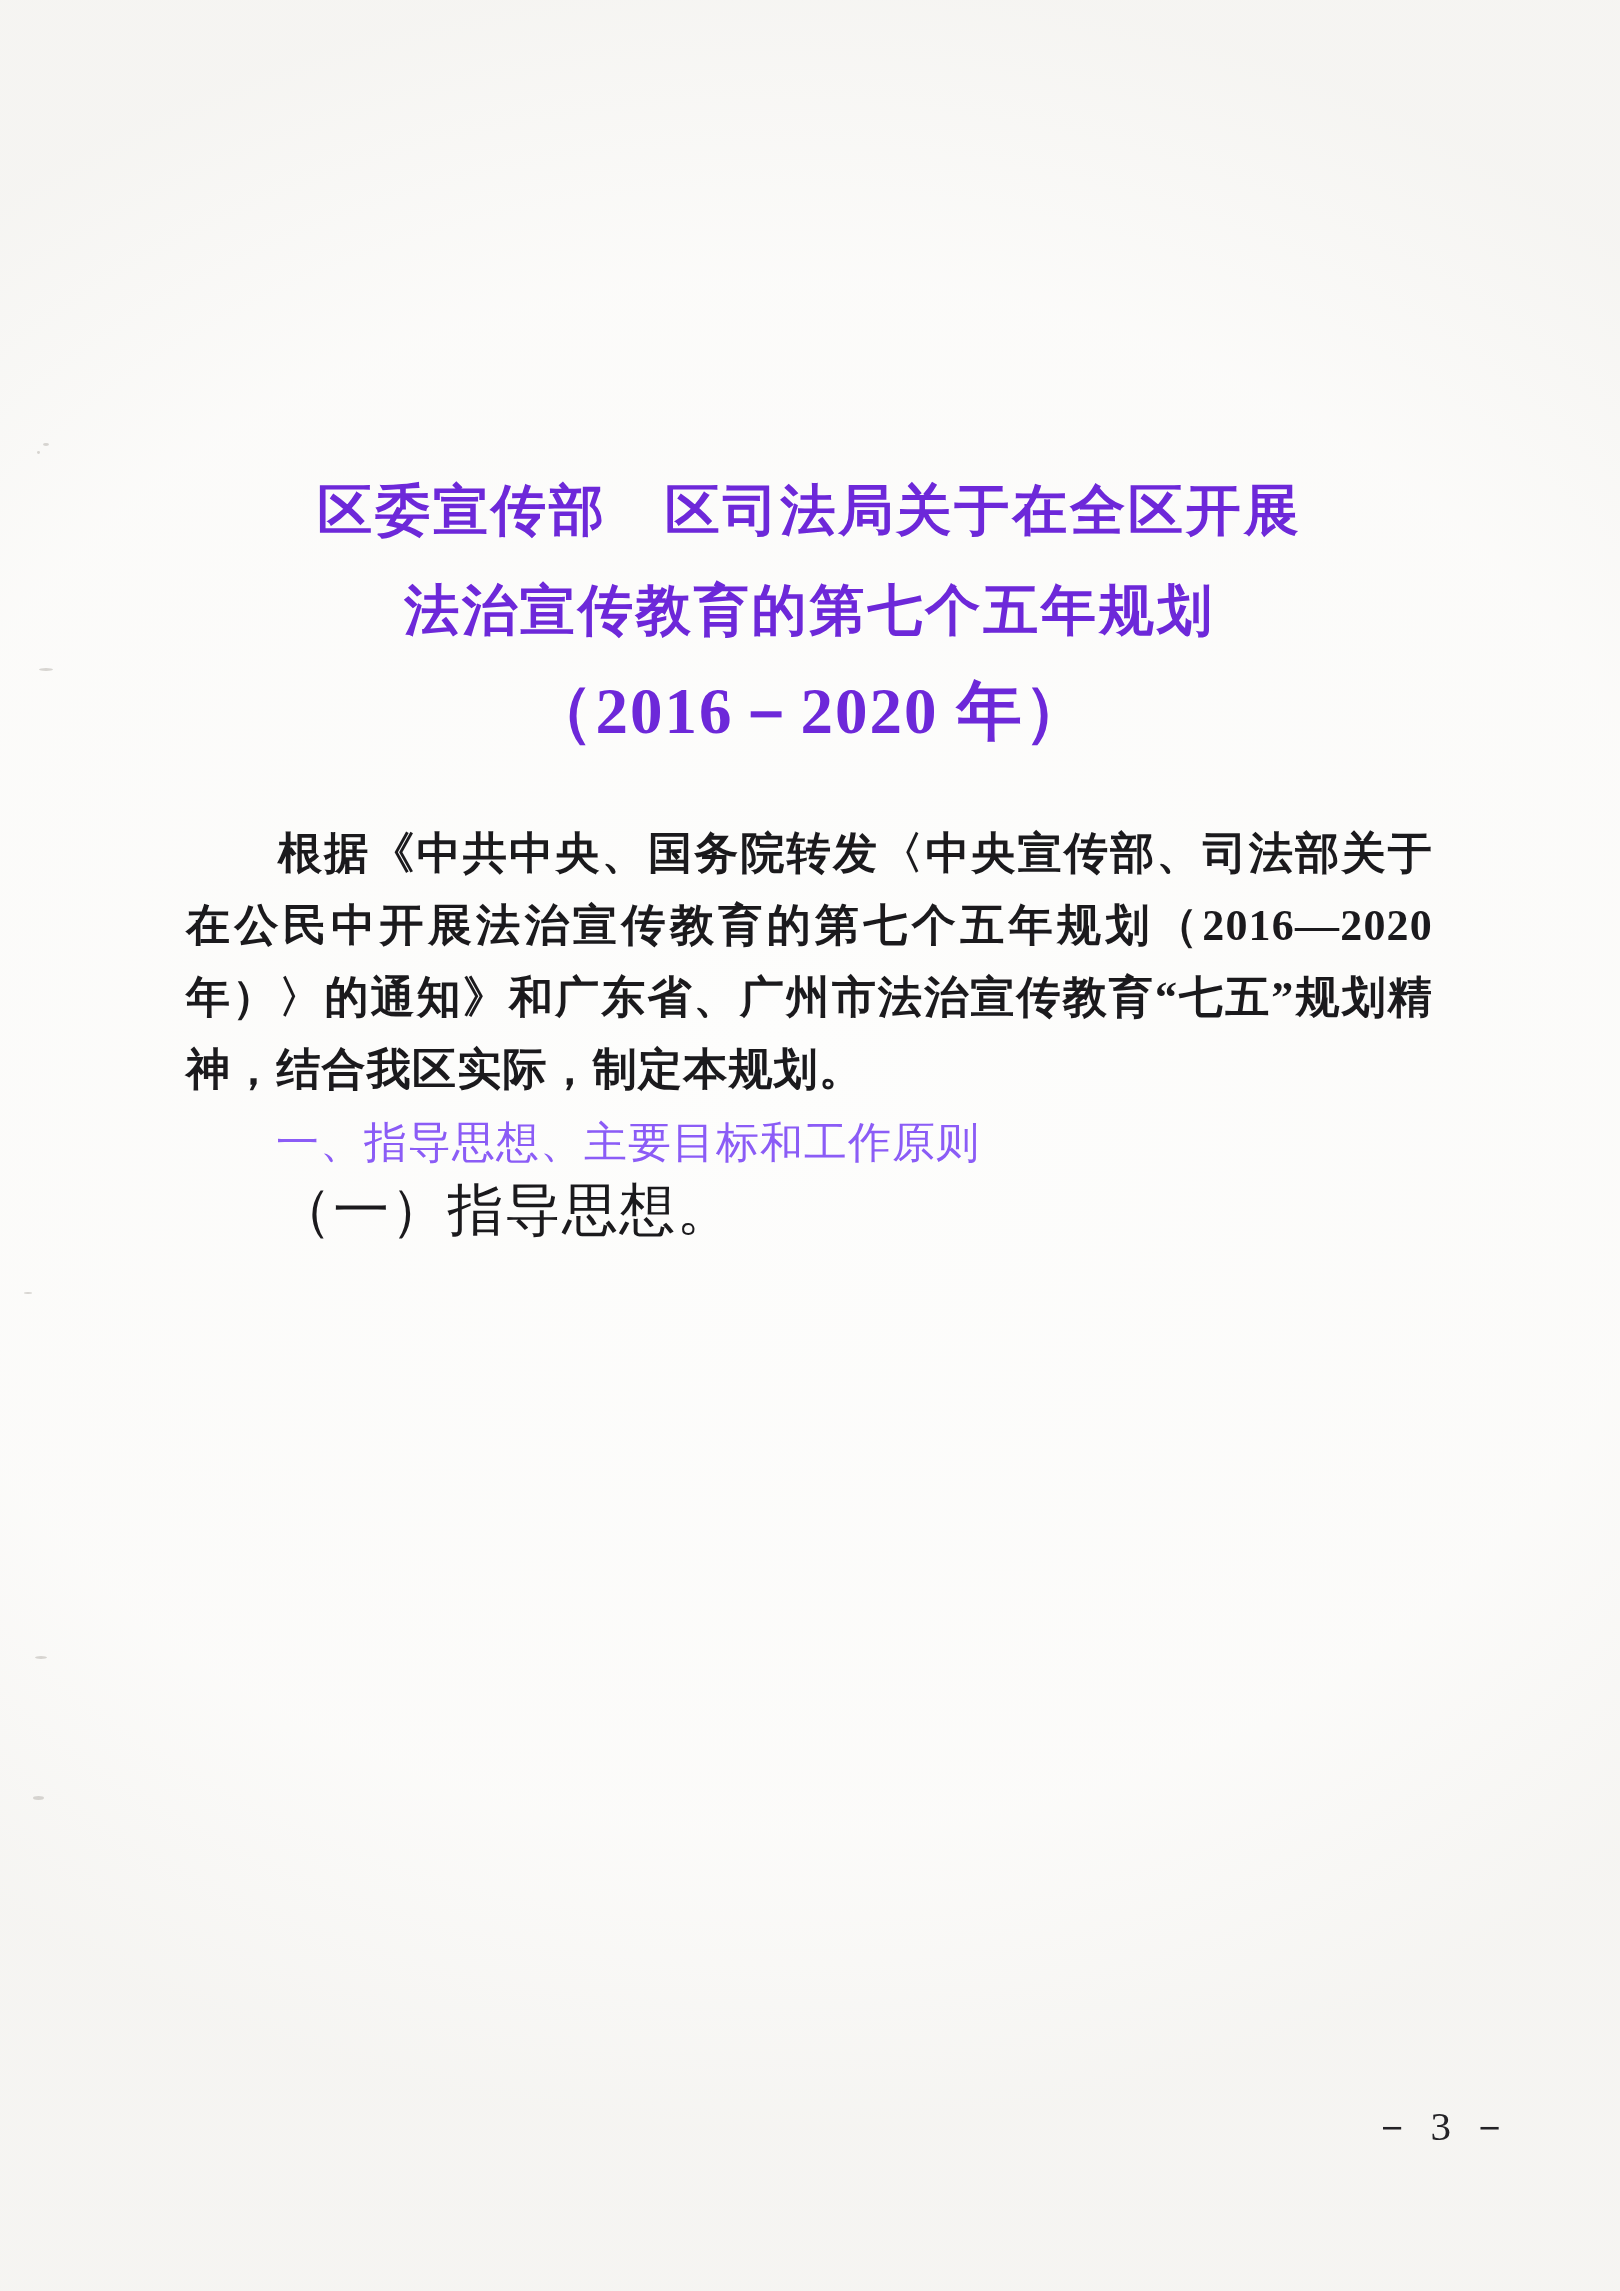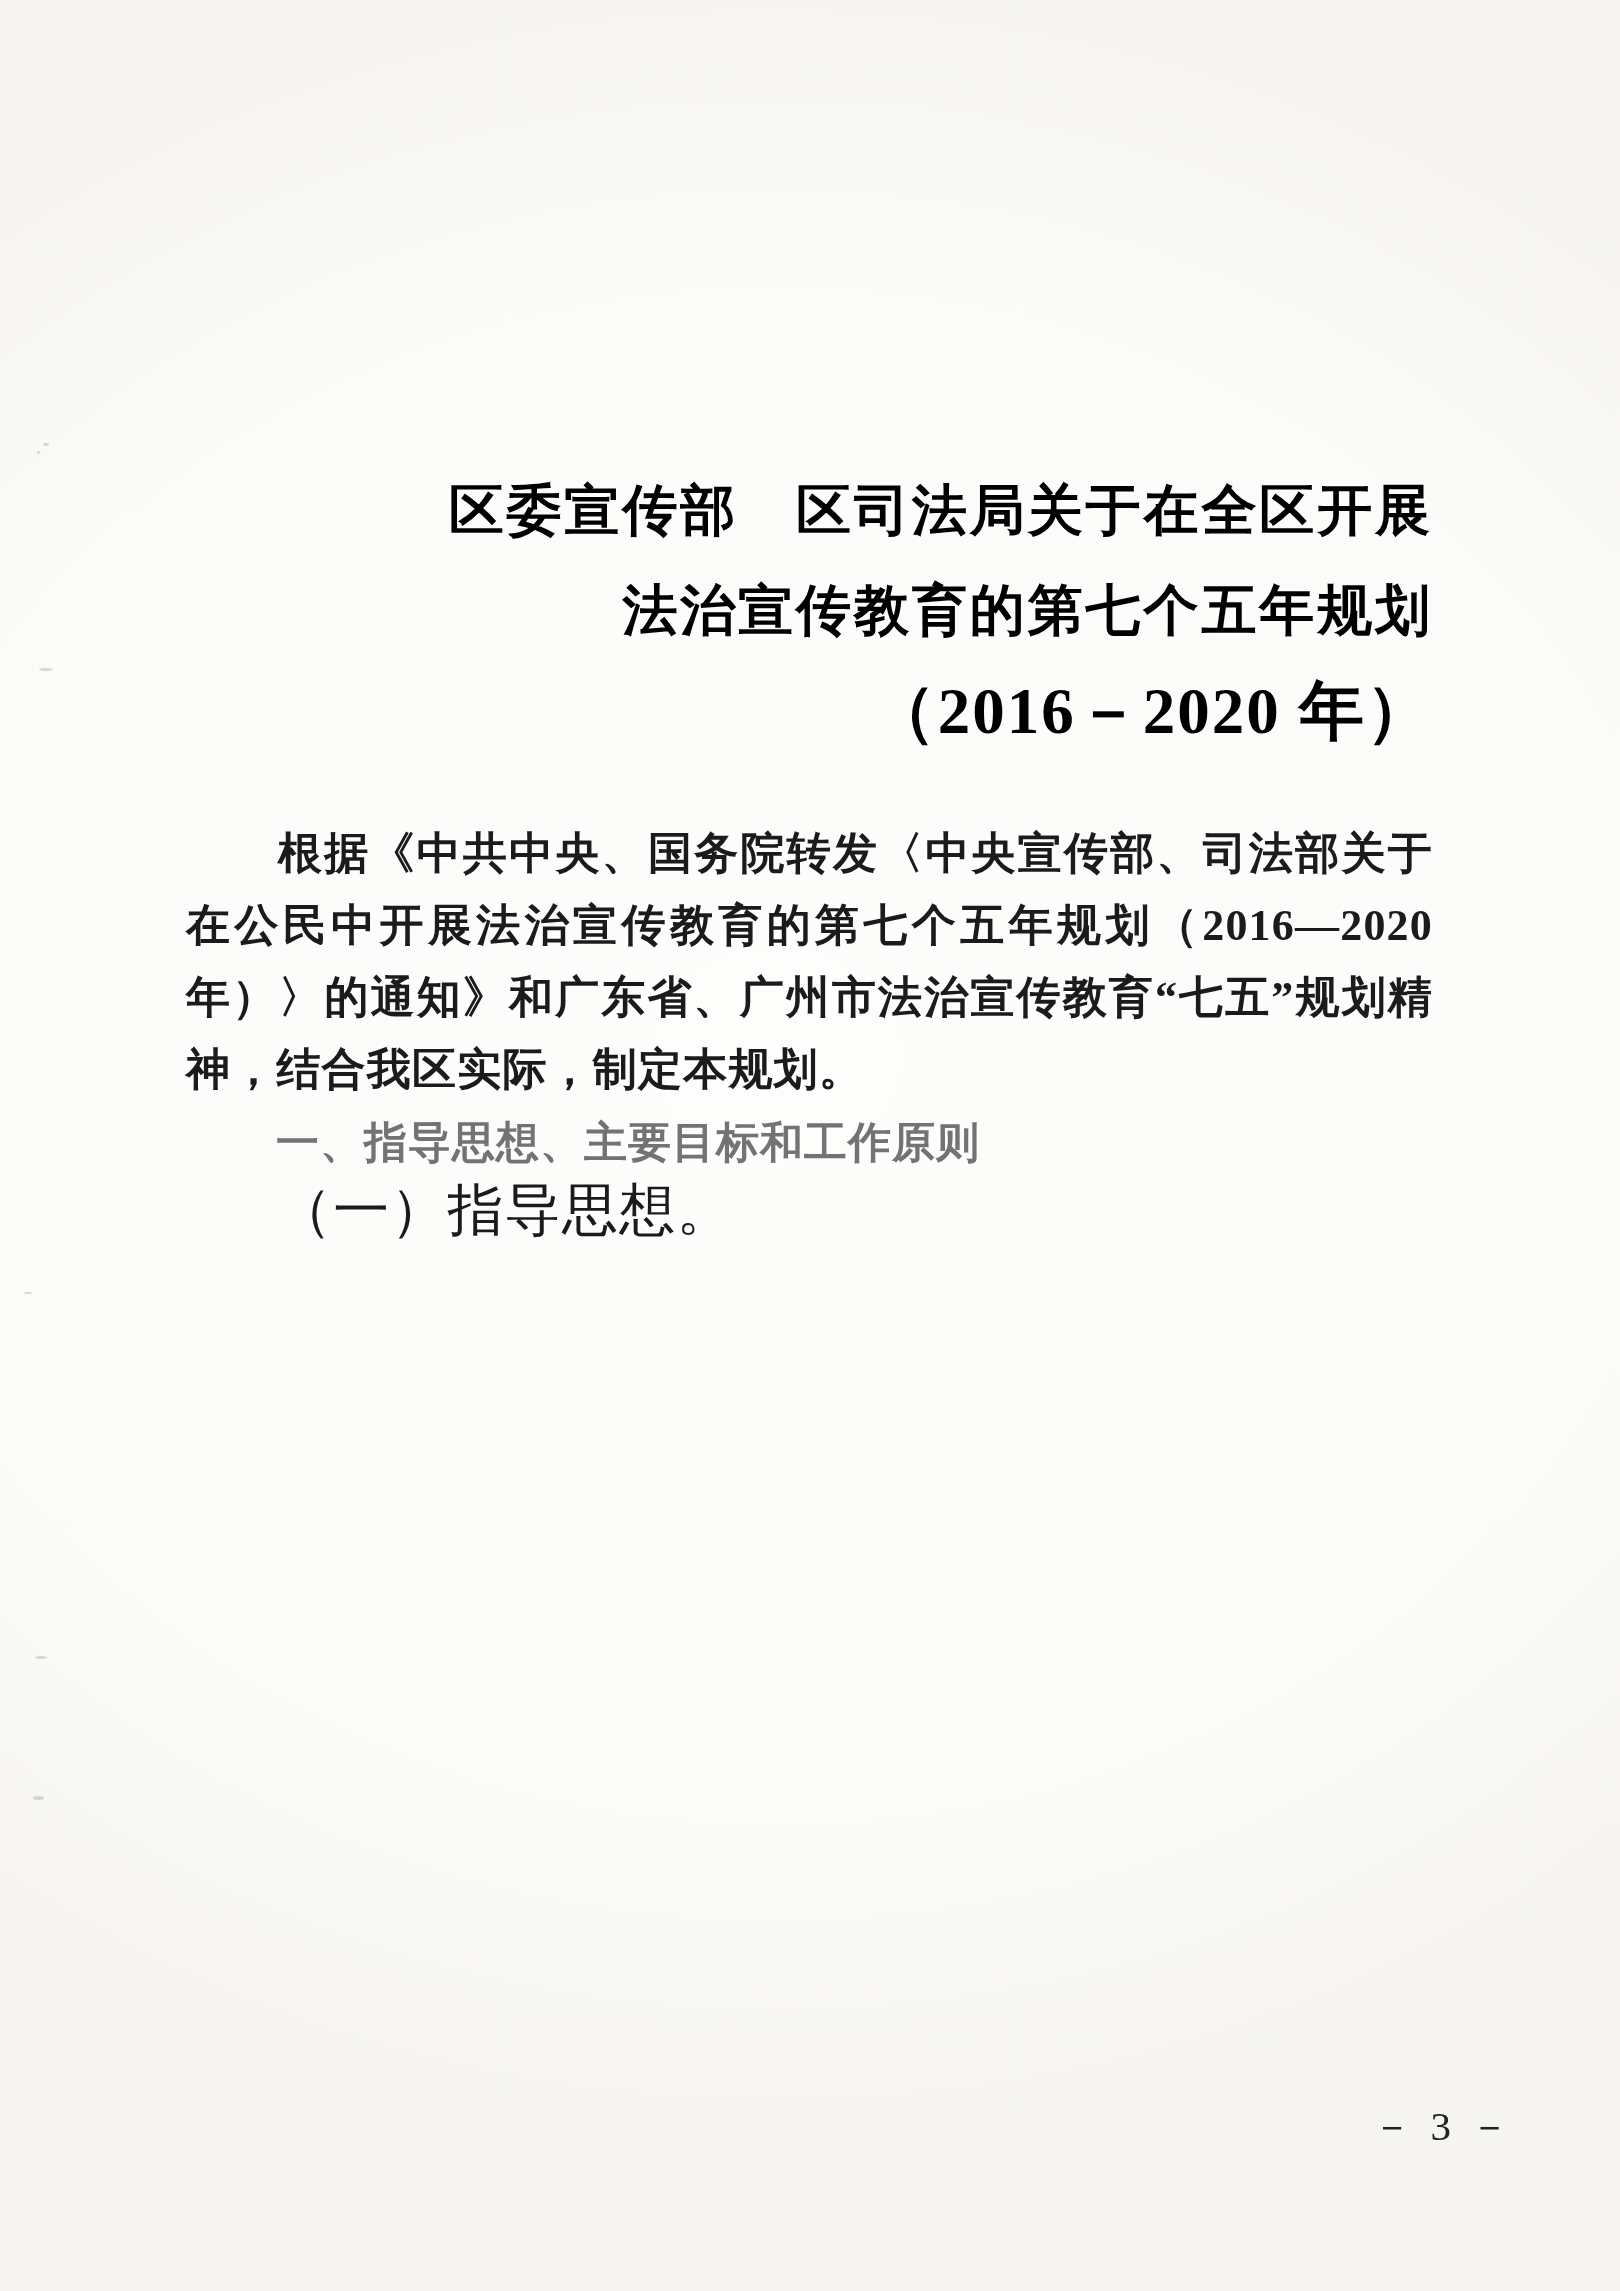--- a/index.html
+++ b/index.html
@@ -35,22 +35,22 @@
   .content {
     position: absolute;
     left: 186px;
     top: 0;
     width: 1247px;
   }
 
   
   .doc-title {
     margin-top: 461px;
-    text-align: right;
-    color: #000000;
+    text-align: center;
+    color: #6d28d9;
   }
   .title-line {
     font-family: "Liberation Serif", "DejaVu Serif", serif;
     font-weight: bold;
     font-size: 55px;
     line-height: 100px;
     letter-spacing: 2.9px;
     white-space: pre;
     -webkit-font-smoothing: none;
   }
@@ -72,27 +72,27 @@
     text-align-last: left;
     letter-spacing: 1.2px;
     text-indent: 92px;
     margin: 0;
     word-break: break-all;
     font-weight: bold;
   }
 
   .heading-bold {
     font-family: "DejaVu Sans", "Liberation Sans", sans-serif;
-    font-weight: bold;
+    font-weight: normal;
     font-size: 43px;
     line-height: 72px;
     letter-spacing: 1px;
     text-indent: 90px;
     margin: 0;
-    color: #737373;
+    color: #8b5cf6;
   }
 
   .subhead {
     font-family: Liberation Mono, monospace;
     font-size: 56px;
     line-height: 72px;
     letter-spacing: 1.2px;
     text-indent: 90px;
     margin: 0;
   }

